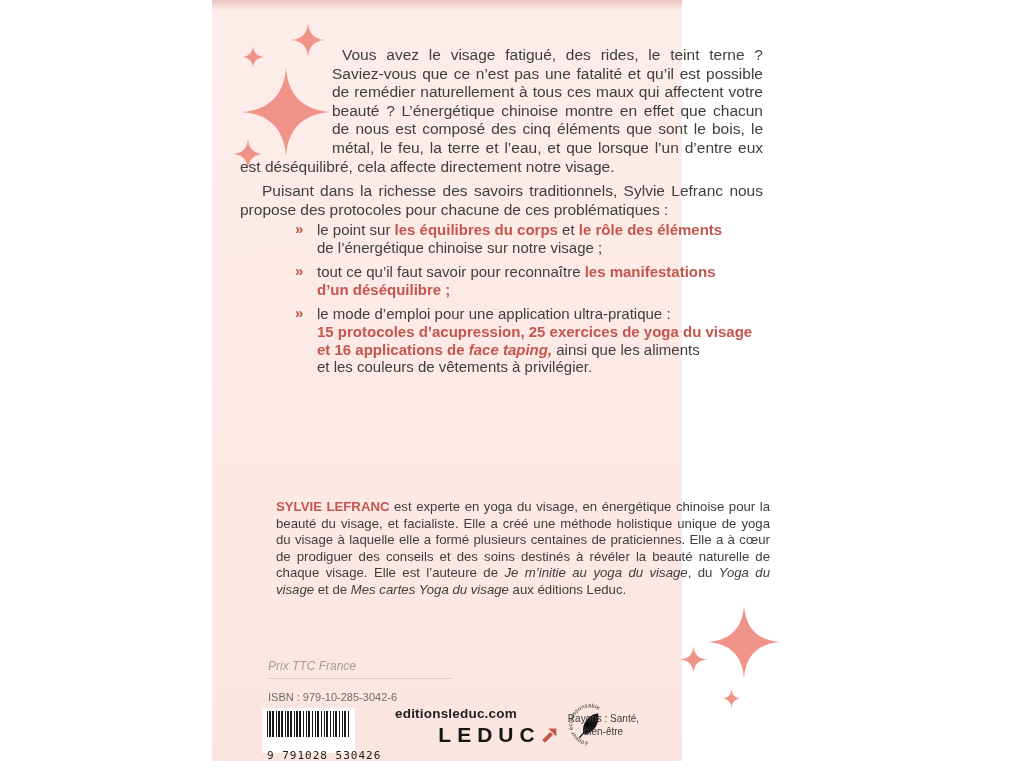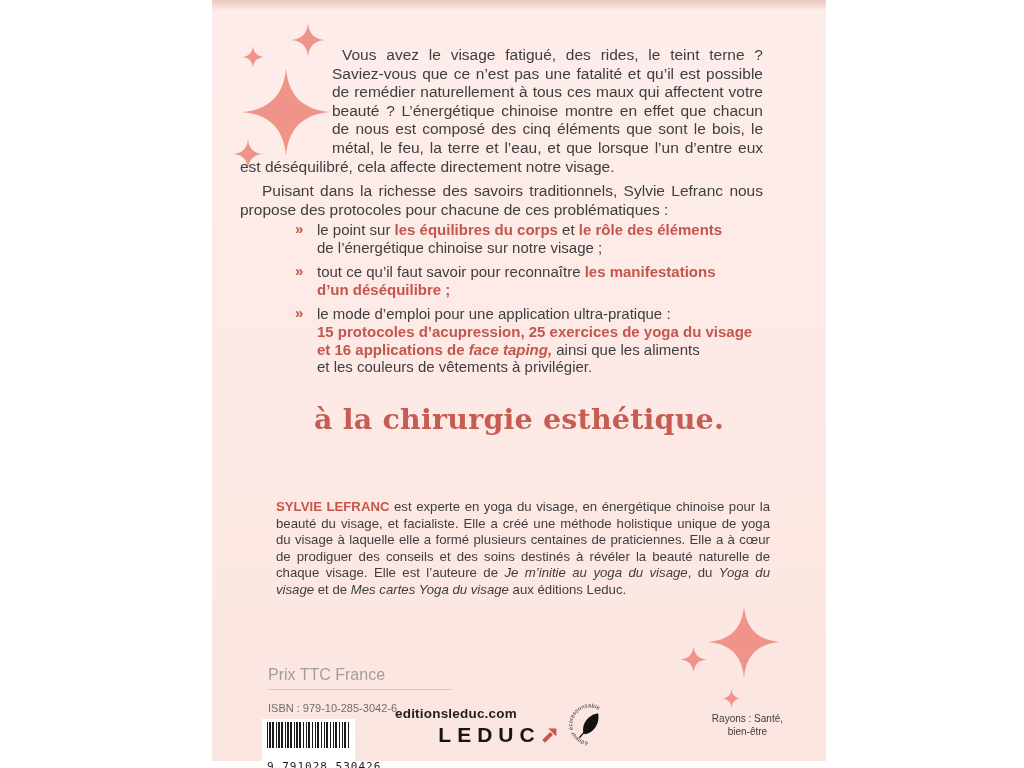--- a/index.html
+++ b/index.html
@@ -6,21 +6,21 @@
     --accent:#c4564c;
     --headline:#c75d52;
     --star:#f0948a;
     --ink:#3e3e40;
     --cover-bg:#fdeae6;
   }
   *{margin:0;padding:0;box-sizing:border-box;}
   body{background:#ffffff;font-family:"Liberation Sans",sans-serif;}
   .page{position:relative;width:1024px;height:768px;background:#ffffff;overflow:hidden;}
   .cover{
-    position:absolute;left:212px;top:0;width:614px;height:761px;
+    position:absolute;left:212px;top:0;width:470px;height:761px;
     background:linear-gradient(180deg,#fdedea 0%,#fdeae6 45%,#fbe5e0 100%);
     color:var(--ink);
   }
   .cover::before{
     content:"";position:absolute;left:0;top:0;right:0;height:11px;
     background:linear-gradient(180deg,rgba(222,166,157,.55),rgba(222,166,157,0));
     pointer-events:none;
   }
   
   .star{position:absolute;color:var(--star);}
@@ -62,21 +62,21 @@
   
   .bio{
     position:absolute;left:64px;top:499px;width:494px;
     font-size:13.2px;line-height:16.6px;text-align:justify;color:var(--ink);
   }
   .bio .name{color:var(--accent);font-weight:bold;}
   .bio .it{font-style:italic;}
   
   .price-block{position:absolute;left:50px;top:658px;width:200px;}
   .price{margin-left:6px;font-size:15px;font-weight:bold;color:#272727;}
-  .price-note{margin-left:6px;font-size:16px;color:#a39d9b;margin-top:8px;}
+  .price-note{margin-left:6px;font-size:12px;color:#a39d9b;margin-top:1px;font-style:italic;}
   .price-divider{margin:5px 0 4px 6px;width:184px;height:1px;background:#d9cac6;}
   .isbn{margin-left:6px;font-size:11px;color:#6f6c6a;margin-top:12px;}
   .barcode{margin-top:5px;width:93px;height:45px;background:#ffffff;padding:3px 5px 0;}
   .bars{
     height:26px;
     background:repeating-linear-gradient(90deg,
       #1a1a1a 0 1px,transparent 1px 2.5px,
       #1a1a1a 2.5px 4px,transparent 4px 5px,
       #1a1a1a 5px 7px,transparent 7px 9px);
   }
@@ -164,21 +164,20 @@
       <li>
         <span class="bullet-marker">»</span>
         <span>le mode d’emploi pour une application ultra-pratique :</span><br>
         <span class="red">15 protocoles d’acupression, 25 exercices de yoga du visage</span><br>
         <span class="red">et 16 applications de </span><span class="red it">face taping,</span><span> ainsi que les aliments</span><br>
         <span>et les couleurs de vêtements à privilégier.</span>
       </li>
     </ul>
 
     <div class="headline">
-      <div>à la chirurgie esthétique.</div>
     </div>
 
     <p class="bio"><span class="name">SYLVIE LEFRANC</span><span> est experte en yoga du visage, en énergétique chinoise pour la beauté du visage, et facialiste. Elle a créé une méthode holistique unique de yoga du visage à laquelle elle a formé plusieurs centaines de praticiennes. Elle a à cœur de prodiguer des conseils et des soins destinés à révéler la beauté naturelle de chaque visage. Elle est l’auteure de </span><span class="it">Je m’initie au yoga du visage</span><span>, du </span><span class="it">Yoga du visage</span><span> et de </span><span class="it">Mes cartes Yoga du visage</span><span> aux éditions Leduc.</span></p>
 
     <div class="price-block">
       <div class="price-note">Prix TTC France</div>
       <div class="price-divider"></div>
       <div class="isbn">ISBN : 979-10-285-3042-6</div>
       <div class="barcode">
         <div class="bars"></div>

